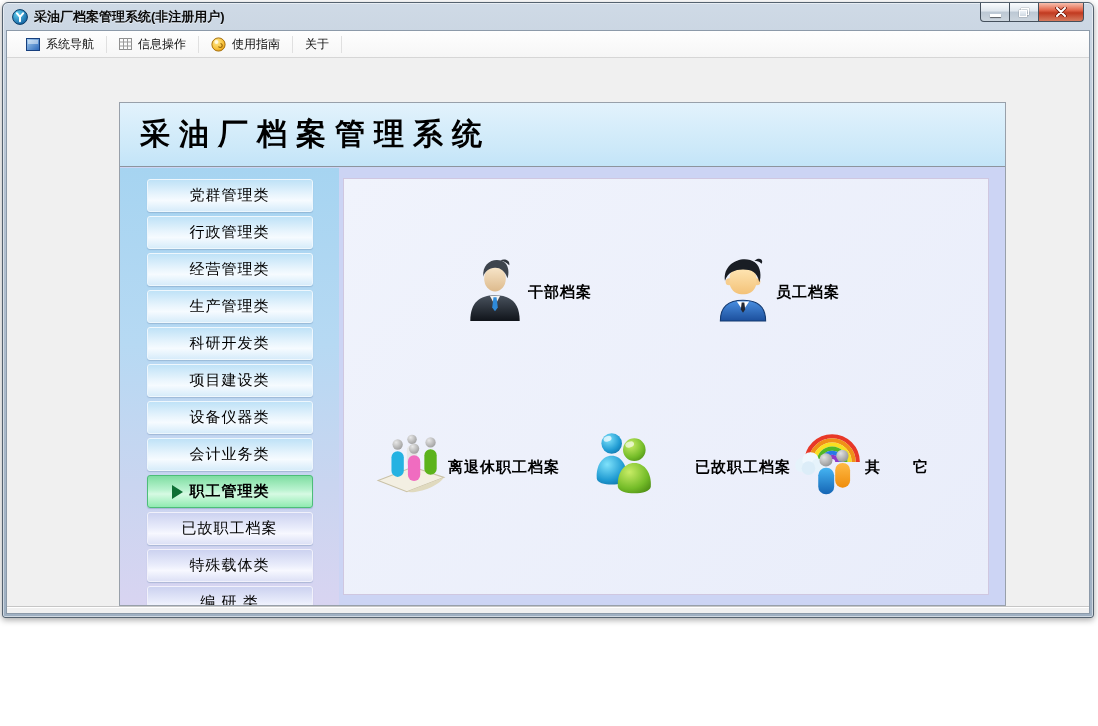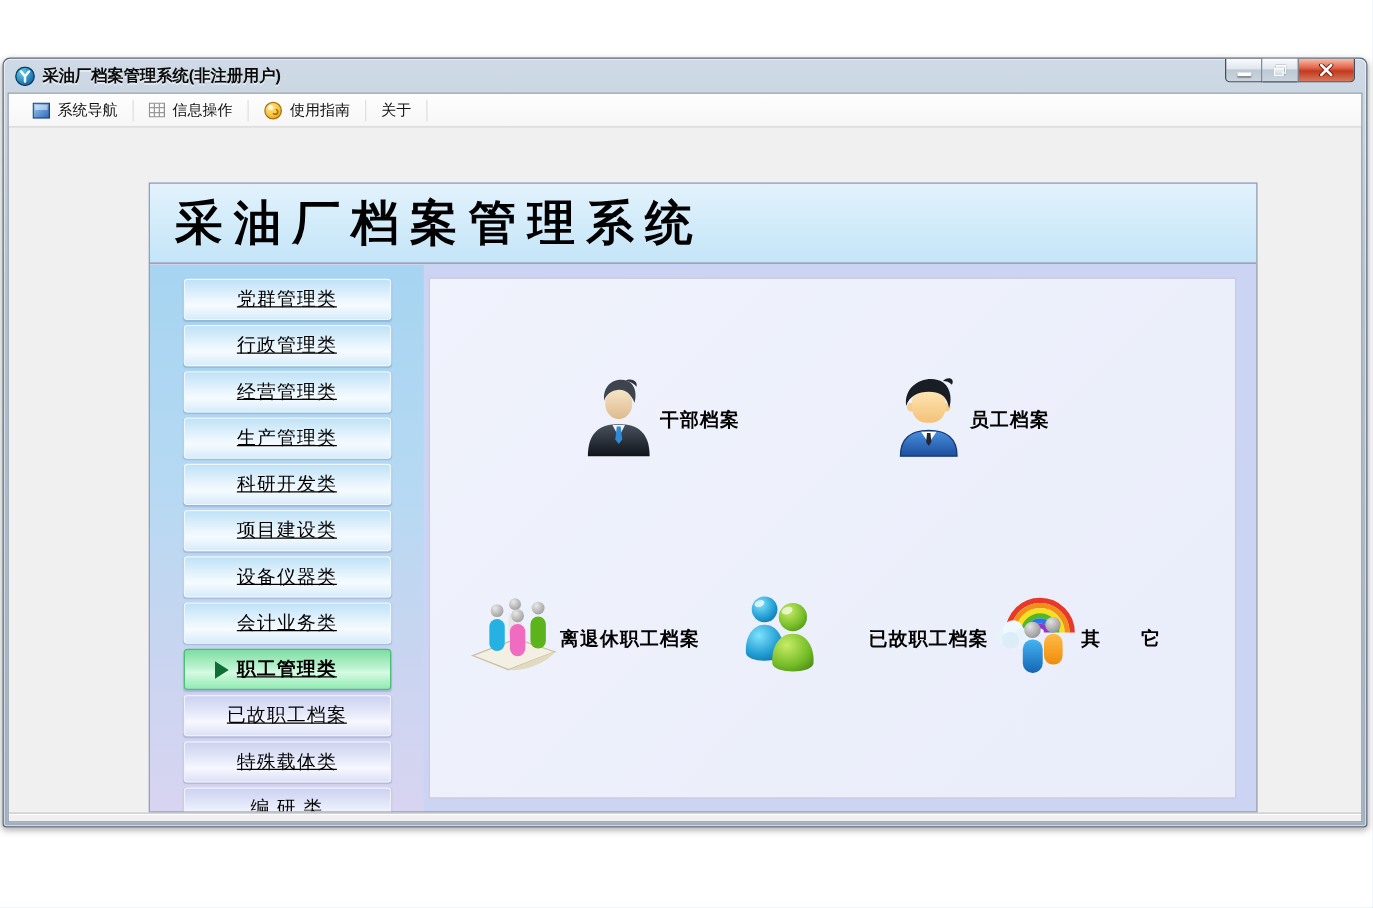--- a/index.html
+++ b/index.html
@@ -3,21 +3,21 @@
 <meta charset="utf-8">
 <style>
   * { margin:0; padding:0; box-sizing:border-box; }
   html,body { width:1098px; height:726px; background:#ffffff; overflow:hidden;
     font-family:"Liberation Sans", sans-serif; }
 
   
   .window { position:absolute; left:2px; top:2px; width:1092px; height:616px;
     background:linear-gradient(180deg,#cfdae6 0%,#b4c2d2 30%,#9fb0c2 100%);
     border:1px solid #55626f; border-radius:6px 6px 3px 3px;
-    box-shadow:0 2px 6px rgba(0,0,0,.35), inset 0 0 0 1px rgba(255,255,255,.5);margin-top:44px; }
+    box-shadow:0 2px 6px rgba(0,0,0,.35), inset 0 0 0 1px rgba(255,255,255,.5); }
 
   .titlebar { height:27px; display:flex; align-items:center; padding-left:9px; position:relative; }
   .app-icon { width:16px; height:16px; flex:0 0 auto; }
   .titlebar-title { margin-left:6px; font-size:13px; font-weight:bold; color:#0b0b0b;
     text-shadow:0 1px 0 rgba(255,255,255,.5); white-space:nowrap; }
 
   .win-controls { position:absolute; top:0; right:9px; display:flex; height:19px; }
   .win-btn { border:1px solid #45505c; border-top:none; display:flex; align-items:center;
     justify-content:center; cursor:default;
     background:linear-gradient(180deg,#fafcfe 0%,#dfe6ed 45%,#bcc8d4 50%,#ccd5de 100%); }
@@ -45,28 +45,28 @@
   .tool-item .ticon { display:flex; align-items:center; }
 
   .bottom-groove { position:absolute; left:0; right:0; bottom:6px; height:1px;
     background:#c6c6c6; box-shadow:0 1px 0 #ffffff; }
 
   
   .main-panel { position:absolute; left:112px; top:71px; width:887px; height:504px;
     border:1px solid #98a0aa; background:#ccd4f4; overflow:hidden; }
   .panel-header { height:64px; background:linear-gradient(180deg,#e2f2fc 0%,#cde9f9 70%,#c3e4f8 100%);
     border-bottom:1px solid #8d949e; display:flex; align-items:center; }
-  .panel-title { font-size:38px; font-weight:bold; color:#000; letter-spacing:9px;
+  .panel-title { font-size:30px; font-weight:bold; color:#000; letter-spacing:9px;
     padding-left:20px; white-space:nowrap; }
 
   .panel-body { position:absolute; top:65px; left:0; right:0; bottom:0; display:flex; }
 
   
   .sidebar { width:219px; flex:0 0 auto; padding-top:11px;
-    background:linear-gradient(180deg,#a6d4f1 0%,#b6d9f3 40%,#c9d5f0 72%,#d8d4f1 100%);text-decoration:underline; }
+    background:linear-gradient(180deg,#a6d4f1 0%,#b6d9f3 40%,#c9d5f0 72%,#d8d4f1 100%); }
   .side-btn { position:relative; width:166px; height:33px; margin:0 auto 4px auto;
     border-radius:3px; border:1px solid #eef7fd;
     background:linear-gradient(180deg,#bfe2f7 0%,#e9f5fd 48%,#f6fbff 66%,#d7ecfa 100%);
     box-shadow:0 1px 1px rgba(110,140,175,.4);
     display:flex; align-items:center; justify-content:center;
     font-size:15px; letter-spacing:1px; color:#000; cursor:default; }
   .side-btn:nth-child(n+10) { border-color:#f1f1fb;
     background:linear-gradient(180deg,#ccd2f0 0%,#e9ecfb 48%,#f7f8ff 66%,#dde1f6 100%); }
   .side-btn.selected { border:1px solid #4dbd79; font-weight:bold;
     background:linear-gradient(180deg,#7edda1 0%,#baf3d0 45%,#d6fae3 58%,#90ebb1 100%); }

